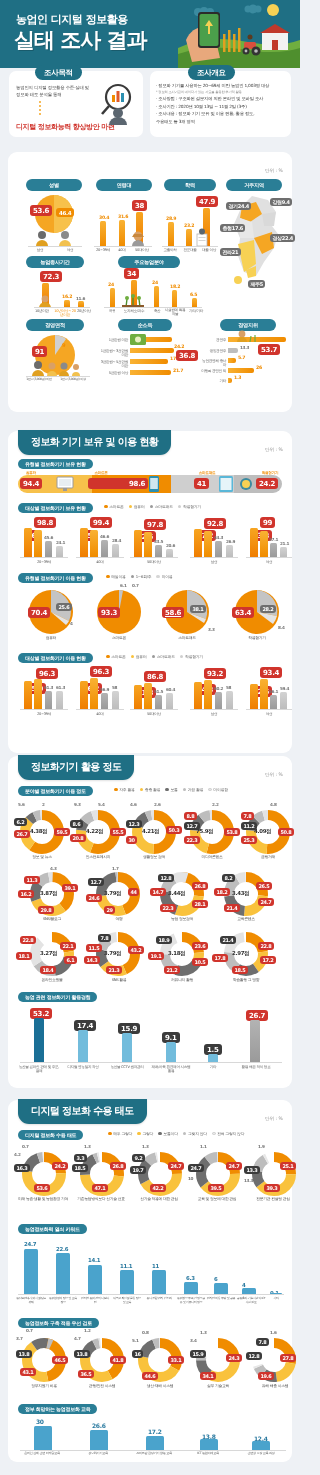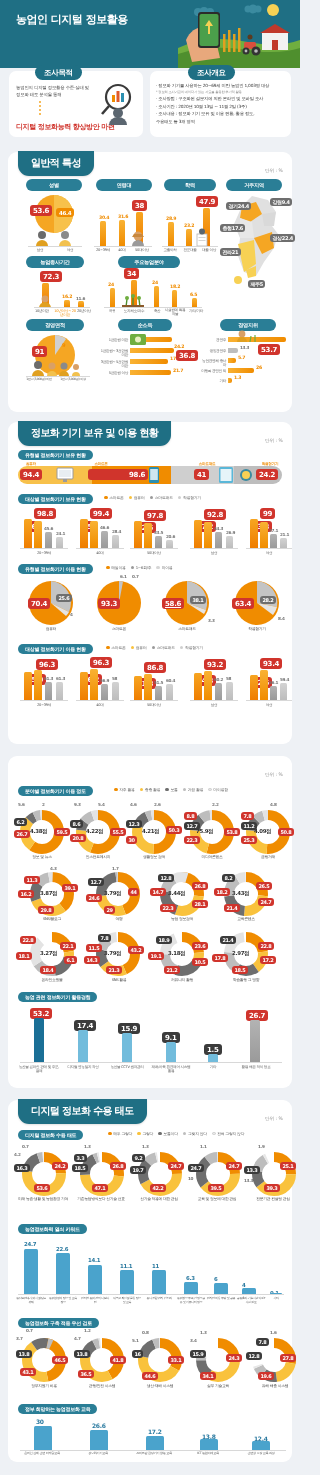--- a/index.html
+++ b/index.html
@@ -110,20 +110,21 @@
   .donut-label { position:absolute; font-weight:bold; font-size:5.4px; color:#333; letter-spacing:-0.3px; }
   .cap { position:absolute; font-size:3.8px; color:#444; text-align:center; letter-spacing:-0.3px; line-height:1.3; }
 </style>
 </head>
 <body>
 
 <div class="page">
 
   <div class="header">
     <div class="ttl-small">농업인 디지털 정보활용</div>
+    <div class="ttl-big">실태 조사 결과</div>
     <svg class="hero-art" viewBox="0 0 122 68">
       <circle cx="20" cy="12" r="4" fill="#3b8ba0"></circle>
         <circle cx="26" cy="12" r="5" fill="#3b8ba0"></circle>
         <circle cx="32" cy="12" r="4" fill="#3b8ba0"></circle>
       <circle cx="95" cy="10" r="6" fill="#f7d154"></circle>
       <circle cx="70" cy="9" r="3.5" fill="#3b8ba0"></circle>
         <circle cx="75" cy="9" r="4.5" fill="#3b8ba0"></circle>
         <circle cx="80" cy="9" r="3.5" fill="#3b8ba0"></circle>
       <path d="M0 48 Q30 34 70 42 Q100 48 122 40 L122 68 L0 68 Z" fill="#6fae3f"></path>
       <path d="M0 54 Q30 44 70 50 Q100 55 122 48 L122 68 L0 68 Z" fill="#4f8f2e"></path>
@@ -179,21 +180,20 @@
         <rect x="19.5" y="10" width="3" height="11" fill="#e05a2b"></rect>
         <rect x="24" y="12" width="3" height="9" fill="#2b8fb0"></rect>
         <line x1="12" y1="25" x2="5" y2="33" stroke="#3a3a3a" stroke-width="2.6"></line>
         <path d="M12 44 a9 8 0 0 1 18 0 z" fill="#5b6670"></path>
         <circle cx="21" cy="32" r="5" fill="#5b6670"></circle>
       </svg>
     </div>
   </div>
 
   <div class="sect" style="top:152px; height:260px;">
-    <div class="sect-title">일반적 특성</div>
     <div class="unit" style="top:16px;">단위 : %</div>
 
     <div class="grp-pill" style="left:18px; top:27px; width:56px;">성별</div>
     <svg style="position:absolute; left:26px; top:42px;" width="40" height="40" viewBox="0 0 40 40">
       <circle cx="20" cy="20" r="19" fill="#f5a623"></circle>
       <path d="M20 20 L20 1 A19 19 0 0 1 20 39 Z" fill="#f7c14b"></path>
     </svg>
     <div class="bub" style="left:22px; top:53px;">53.6</div>
     <div class="bub" style="left:48px; top:56px; background:#f08c00; font-size:5.5px;">46.4</div>
     <svg style="position:absolute; left:24px; top:78px;" width="44" height="16" viewBox="0 0 44 16">
@@ -359,21 +359,21 @@
         <path d="M3 12 a5 5 0 0 1 10 0z" fill="#e0a020"></path>
       <path d="M16 12 L17 6 M21 12 L21 5" stroke="#6fae3f" stroke-width="1.2" fill="none"></path>
     </svg>
     <div class="val-gy" style="left:232px; top:193px;">13.3</div>
     <div class="val-or" style="left:230px; top:203px;">5.7</div>
     <div class="val-or" style="left:248px; top:213px;">26</div>
     <div class="val-or" style="left:226px; top:223px;">1.3</div>
     <div class="bub" style="left:250px; top:192px;">53.7</div>
   </div>
 
-  <div class="sect" style="top:422px; height:322px;">
+  <div class="sect" style="top:431px; height:322px;">
     <div class="sect-title">정보화 기기 보유 및 이용 현황</div>
     <div class="unit" style="top:16px;">단위 : %</div>
 
     <div class="sub-pill" style="left:10px; top:28px;">유형별 정보화기기 보유 현황</div>
 
     <div style="position:absolute; left:10px; top:44px; width:264px; height:18px; background:linear-gradient(90deg,#f7c14b 0%,#f7c14b 28%,#f08c00 28%,#f08c00 58%,#cfcfcf 58%,#cfcfcf 82%,#bdbdbd 82%,#bdbdbd 100%); border-radius:9px;"></div>
     <div class="axlabel" style="left:12px; top:40px; width:22px; color:#f08c00; font-weight:bold;">컴퓨터</div>
     <div class="bub" style="left:12px; top:47px;">94.4</div>
     <svg style="position:absolute; left:48px; top:44px;" width="18" height="18" viewBox="0 0 18 18">
       <rect x="1" y="2" width="16" height="11" rx="1" fill="#fff" stroke="#9a9a9a" stroke-width="1"></rect>
@@ -610,20 +610,21 @@
       <div class="bar or2" style="left:242px; top:253px; width:8px; height:25px;"></div>
       <div class="bar or" style="left:252px; top:248px; width:8px; height:30px;"></div>
       <div class="bar gy" style="left:262px; top:264px; width:7px; height:14px;"></div>
       <div class="bar gy2" style="left:272px; top:261px; width:7px; height:17px;"></div>
       <div class="baseline" style="left:238px; top:278px; width:46px;"></div>
       <div class="axlabel" style="left:240px; top:281px; width:42px;">여성</div>
     </div>
   </div>
 
   <div class="sect" style="top:756px; height:332px;">
+    <div class="sect-title">정보화기기 활용 정도</div>
     <div class="unit" style="top:16px;">단위 : %</div>
     <div class="sub-pill" style="left:10px; top:30px;">분야별 정보화기기 이용 정도</div>
     <div class="legend" style="left:106px; top:31px;">
       <span>
           <i style="background:#f08c00"></i>
           <em style="font-style:normal">자주 활용</em>
         </span>
       <span>
           <i style="background:#f9c23c"></i>
           <em style="font-style:normal">종종 활용</em>

